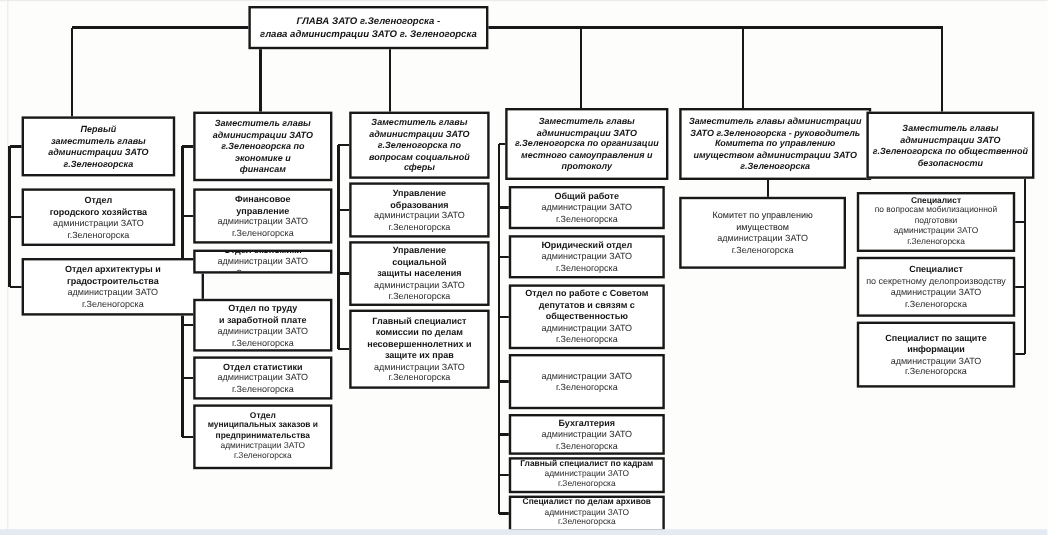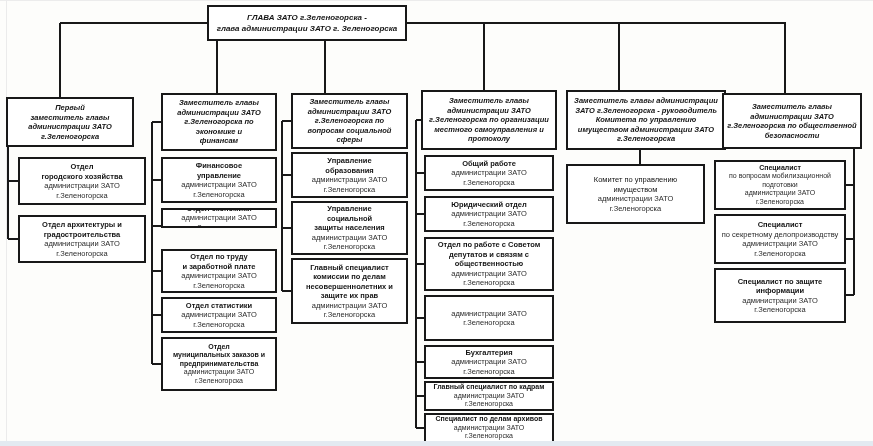--- a/index.html
+++ b/index.html
@@ -45,33 +45,33 @@
       M416 120 V428 M416 120 H422 M416 173 H425 M416 214 H425 M416 264 H425 M416 318 H425 M416 362 H425 M416 396 H425 M416 428 H425
       M640 150 V165
       M854 149 V295 M846 185 H854 M846 239 H854 M846 295 H854"></path>
   </svg>
 
   <div class="box root" style="left:207px;top:5px;width:200px;height:36px">
     <span class="t">ГЛАВА ЗАТО г.Зеленогорска -
 глава администрации ЗАТО г. Зеленогорска</span>
   </div>
 
-  <div class="box head" style="left:6px;top:97px;width:128px;height:50px">
+  <div class="box head" style="left:18px;top:97px;width:128px;height:50px">
     <span class="t">Первый
 заместитель главы
 администрации ЗАТО
 г.Зеленогорска</span>
   </div>
   <div class="box child" style="left:18px;top:157px;width:128px;height:48px">
     <span class="t name">Отдел
 городского хозяйства</span>
     <span class="t org">администрации ЗАТО
 г.Зеленогорска</span>
   </div>
-  <div class="box child" style="left:18px;top:215px;width:128px;height:48px">
+  <div class="box child" style="left:18px;top:215px;width:152px;height:48px">
     <span class="t name">Отдел архитектуры и
 градостроительства</span>
     <span class="t org">администрации ЗАТО
 г.Зеленогорска</span>
   </div>
 
   <div class="box head" style="left:161px;top:93px;width:116px;height:58px">
     <span class="t">Заместитель главы
 администрации ЗАТО
 г.Зеленогорска по

